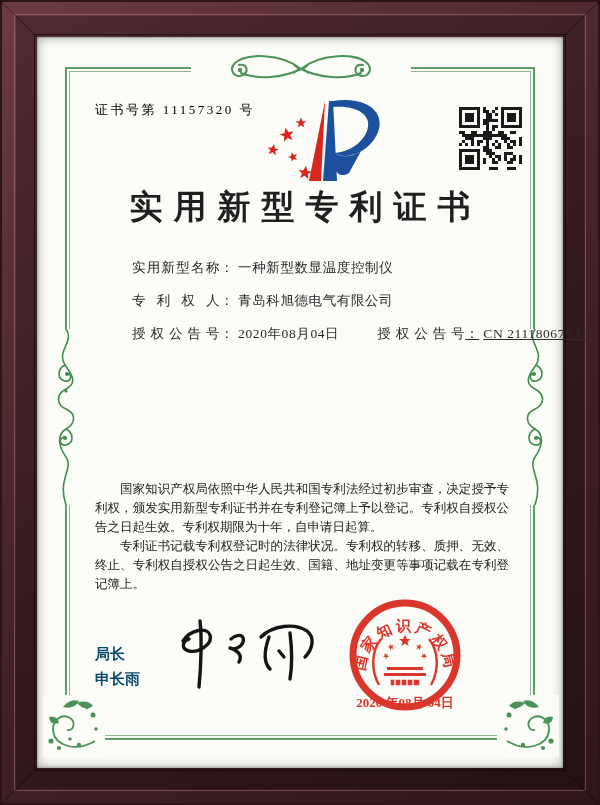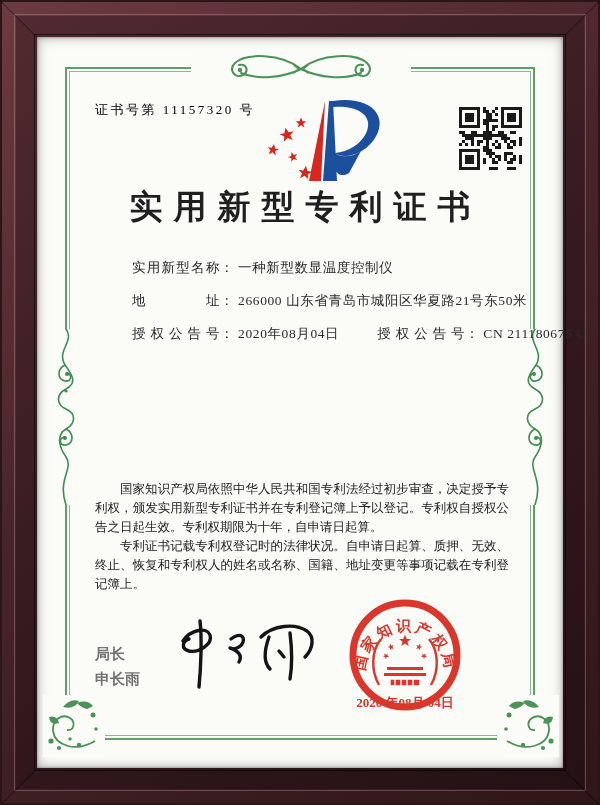--- a/index.html
+++ b/index.html
@@ -35,28 +35,28 @@
   .qr{position:absolute;left:422px;top:70px;width:63px;height:63px;}
   .title{position:absolute;left:0;right:0;top:148px;text-align:center;
          font-size:33px;font-weight:bold;color:#1f1f1f;
          letter-spacing:11px;text-indent:11px;}
 
   .fields{position:absolute;left:58px;right:50px;top:222px;margin-left:37px;}
   .frow{height:33px;font-size:13.5px;color:#2b2b2b;letter-spacing:.6px;white-space:nowrap;}
   .flabel{display:inline-block;width:88px;text-align:justify;text-align-last:justify;
           vertical-align:top;}
   .fsep{margin:0 4px 0 0;}
-  .grp2{margin-left:34px;}
+  .grp2{margin-left:34px;text-decoration:underline;}
 
   .body-text{position:absolute;left:58px;top:443px;width:414px;
              font-size:12.5px;line-height:19px;color:#222;text-align:justify;font-family:Liberation Serif, serif;}
   .body-text p{margin:0;text-indent:2em;}
 
   .signer{position:absolute;left:58px;top:604px;font-family:"Liberation Sans",sans-serif;
-          font-size:15px;font-weight:600;color:#737373;line-height:25px;}
+          font-size:15px;font-weight:600;color:#0c4a6e;line-height:25px;}
   .signature{position:absolute;left:132px;top:578px;width:160px;height:84px;}
   .seal{position:absolute;left:302px;top:556px;width:132px;height:136px;}
 </style>
 </head>
 <body>
 
 <div class="frame">
   <div class="f1"></div>
   <div class="f2"></div>
   <div class="f3"></div>
@@ -286,35 +286,35 @@
       <rect x="6" y="48" width="9" height="9" fill="#1a1a1a"></rect>
     </svg>
 
   <div class="title">实用新型专利证书</div>
 
   <div class="fields">
     <div class="frow">
       <span class="flabel">实用新型名称</span><span class="fsep">：</span><span class="fval">一种新型数显温度控制仪</span>
     </div>
     <div class="frow">
-      <span class="flabel">地址</span><span class="fsep">：</span><span class="fval">266000 山东省青岛市城阳区华夏路21号东50米</span>
+      <span class="flabel">专利权人</span><span class="fsep">：</span><span class="fval">青岛科旭德电气有限公司</span>
     </div>
     <div class="frow">
       <span>
         <span class="flabel">授权公告号</span><span class="fsep">：</span><span class="fval">2020年08月04日</span>
       </span>
       <span class="grp2">
         <span class="flabel">授权公告号</span><span class="fsep">：</span><span class="fval">CN 211180675 U</span>
       </span>
     </div>
   </div>
 
   <div class="body-text">
     <p>国家知识产权局依照中华人民共和国专利法经过初步审查，决定授予专利权，颁发实用新型专利证书并在专利登记簿上予以登记。专利权自授权公告之日起生效。专利权期限为十年，自申请日起算。</p>
-    <p>专利证书记载专利权登记时的法律状况。自申请日起算、质押、无效、终止、恢复和专利权人的姓名或名称、国籍、地址变更等事项记载在专利登记簿上。</p>
+    <p>专利证书记载专利权登记时的法律状况。专利权的转移、质押、无效、终止、专利权自授权公告之日起生效、国籍、地址变更等事项记载在专利登记簿上。</p>
   </div>
 
   <div class="signer">
     <div>局长</div>
     <div>申长雨</div>
   </div>
 
   <svg class="signature" viewBox="0 0 160 84">
     <g stroke="#141414" stroke-width="3.4" fill="none" stroke-linecap="round" stroke-linejoin="round">
 

